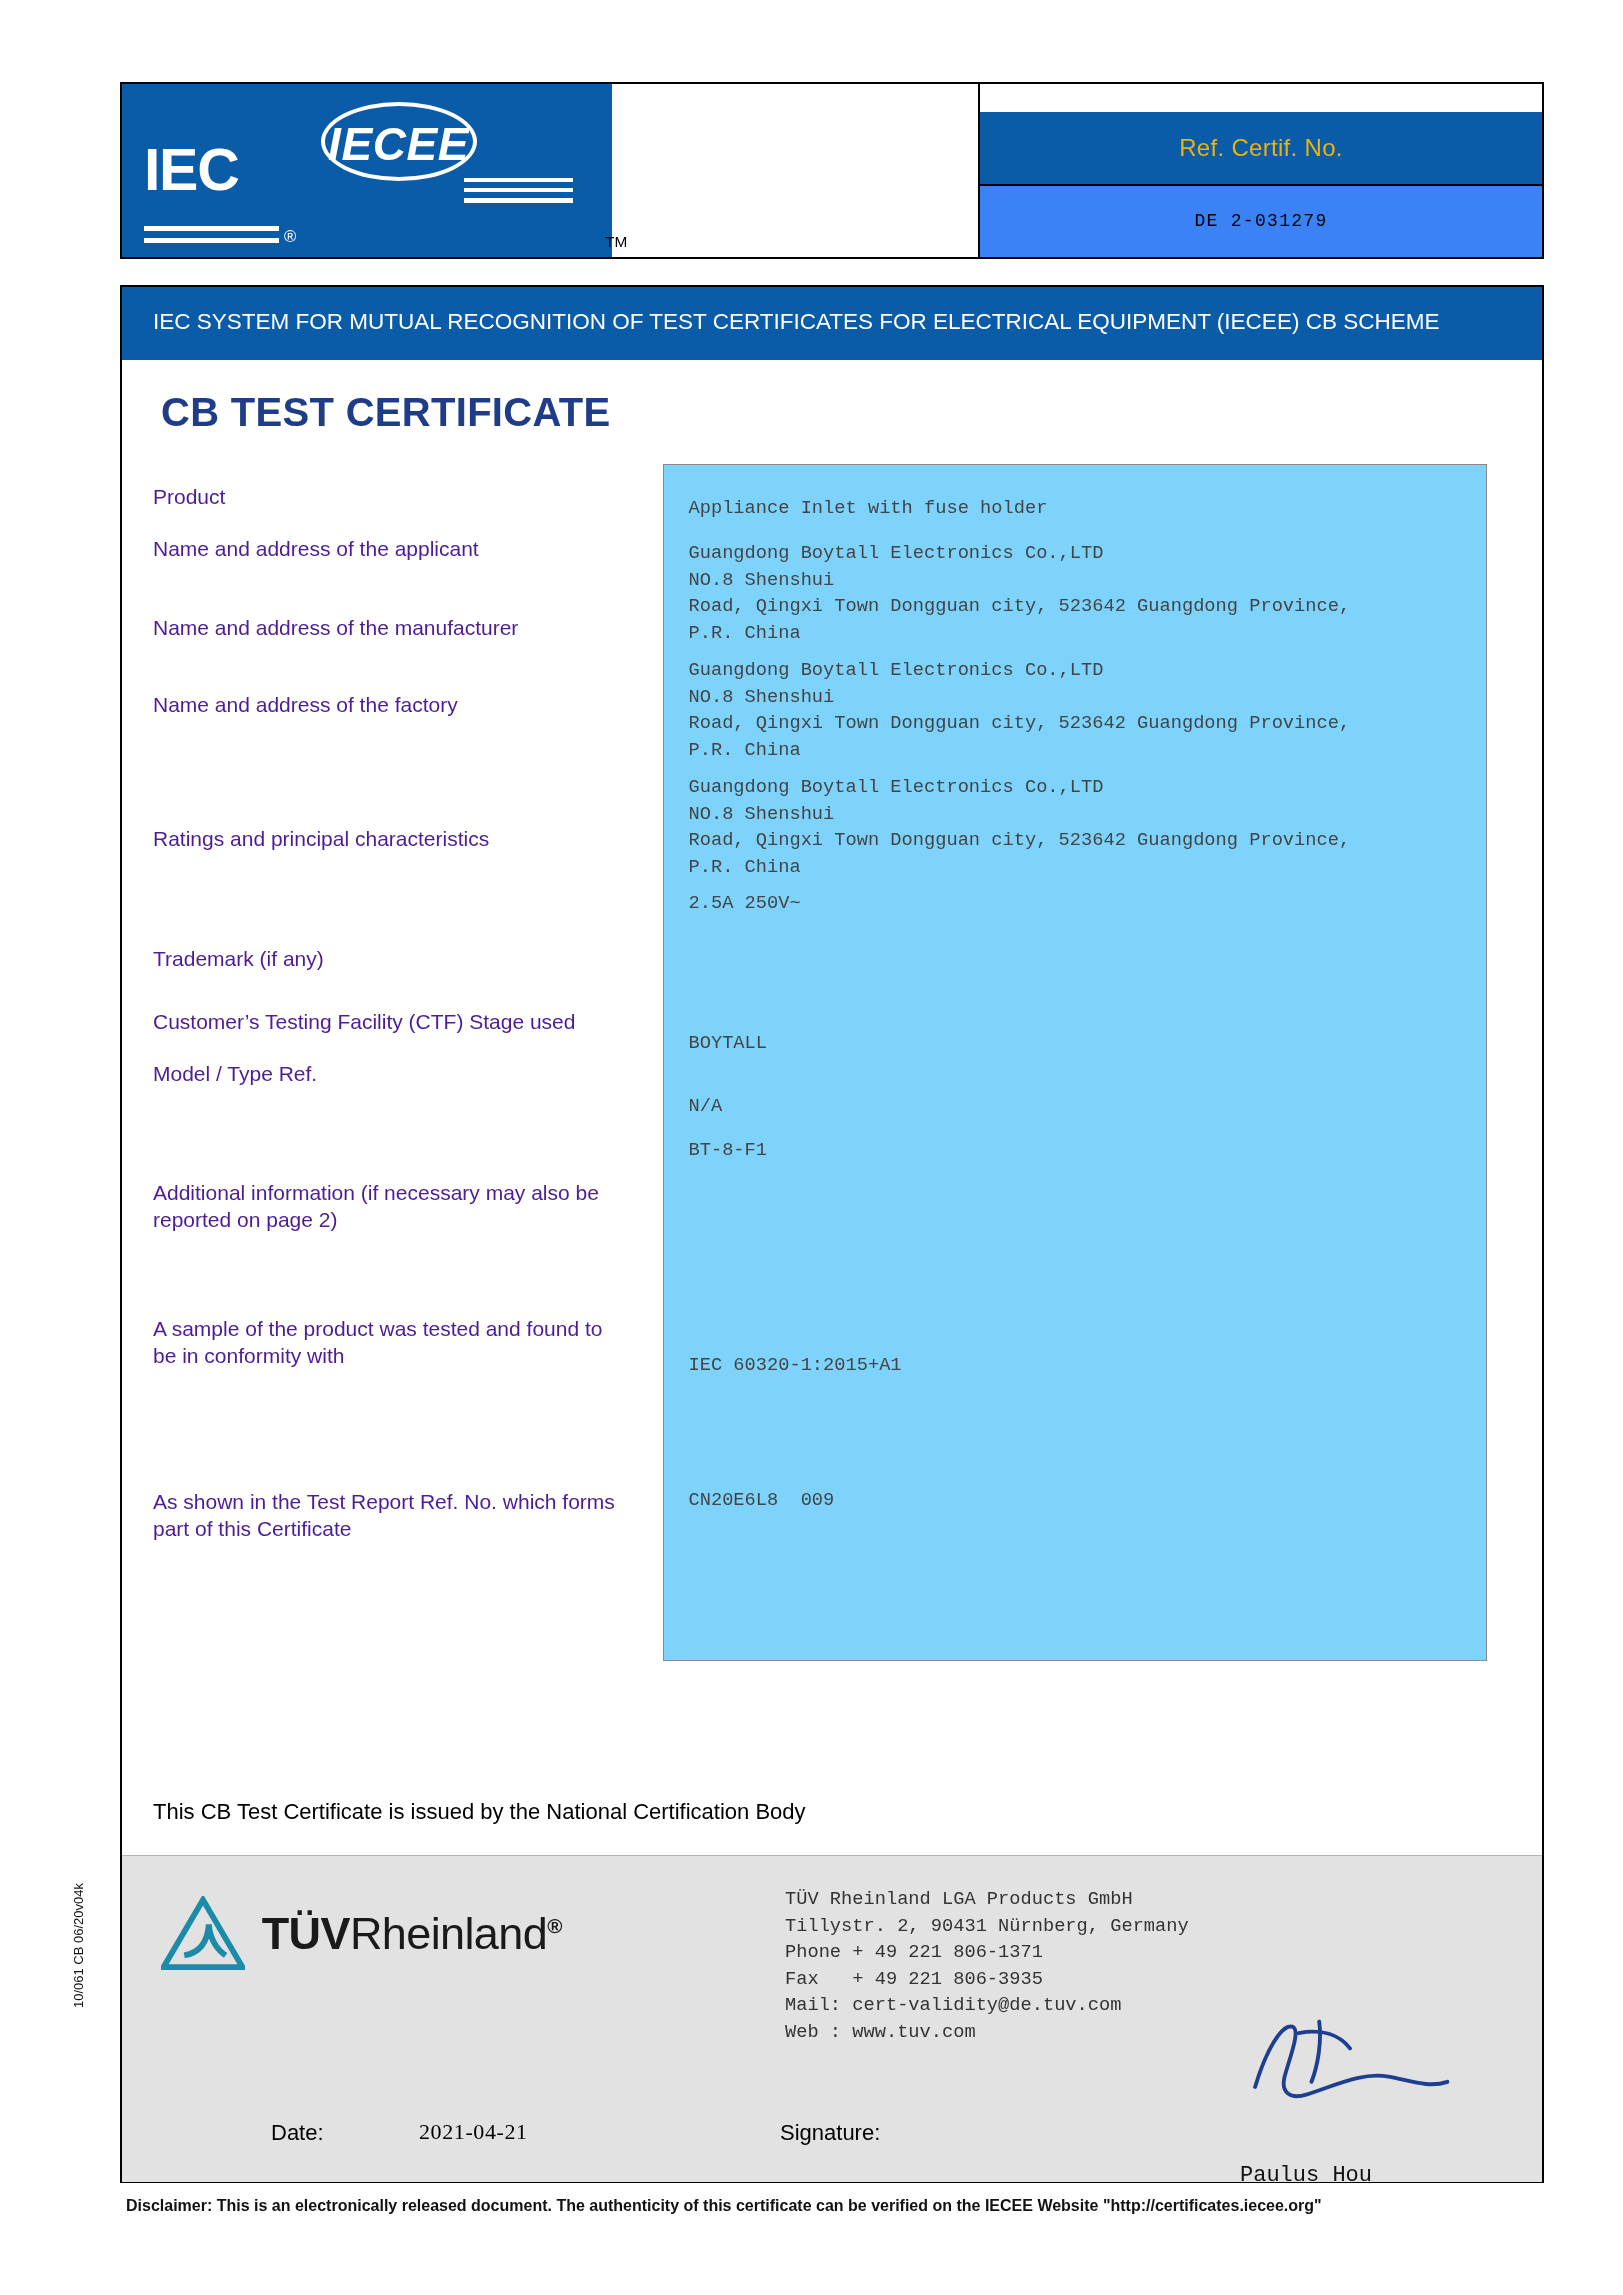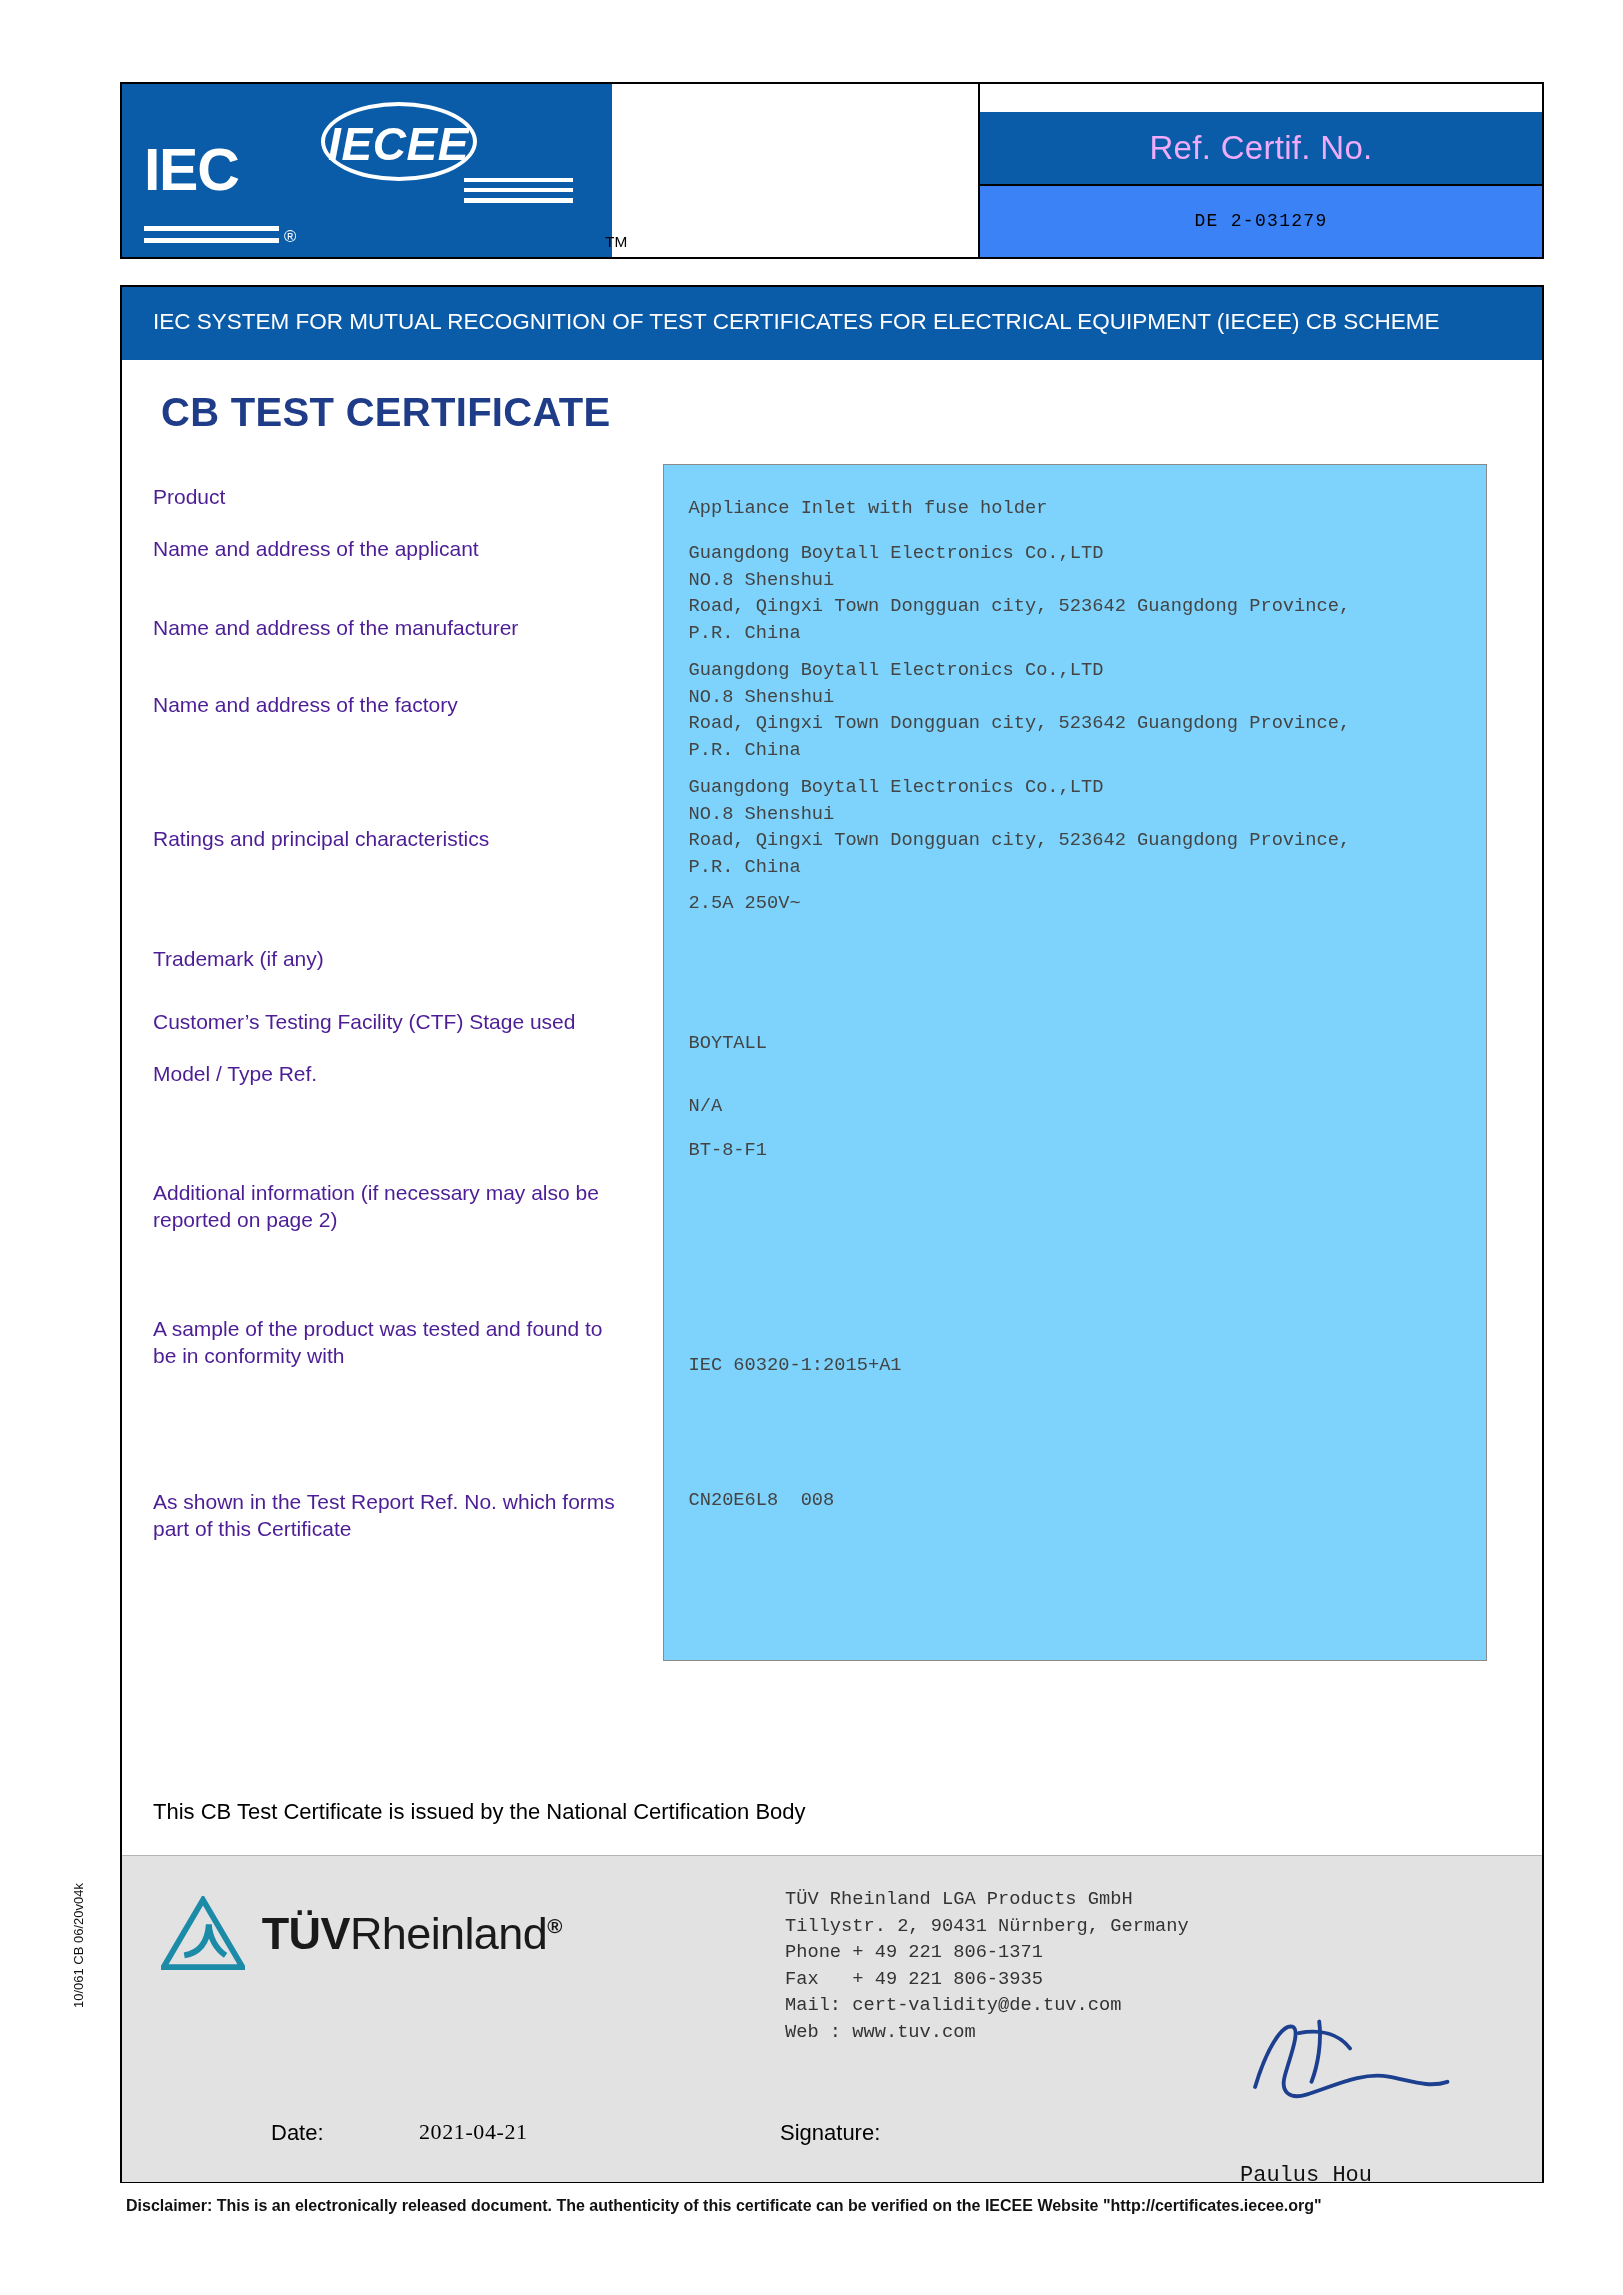--- a/index.html
+++ b/index.html
@@ -128,25 +128,25 @@
   }
 
   .ref-cell {
     flex: 1;
     display: flex;
     flex-direction: column;
   }
   .ref-title {
     height: 50%;
     background: #0b5ca8;
-    color: #f0abfc;
+    color: #eab308;
     display: flex;
     align-items: center;
     justify-content: center;
-    font-size: 33px;
+    font-size: 24px;
     letter-spacing: 0.3px;
     margin-top: 28px;
   }
   .ref-value {
     height: 50%;
     background: #3b82f6;
     display: flex;
     align-items: center;
     justify-content: center;
     font-family: "Liberation Mono", monospace;
@@ -394,21 +394,21 @@
         <div class="value" style="left:24.5px; top:309px">Guangdong Boytall Electronics Co.,LTD
 NO.8 Shenshui
 Road, Qingxi Town Dongguan city, 523642 Guangdong Province,
 P.R. China</div>
         <div class="value" style="left:24.5px; top:425px">2.5A 250V~</div>
         <div class="value" style="left:24.5px; top:565px">BOYTALL</div>
         <div class="value" style="left:24.5px; top:628px">N/A</div>
         <div class="value" style="left:24.5px; top:672px">BT-8-F1</div>
         <div class="value" style="left:24.5px; top:759px"></div>
         <div class="value" style="left:24.5px; top:887px">IEC 60320-1:2015+A1</div>
-        <div class="value" style="left:24.5px; top:1022px">CN20E6L8  008</div>
+        <div class="value" style="left:24.5px; top:1022px">CN20E6L8  009</div>
       </div>
     </div>
 
     <div class="issued-line">This CB Test Certificate is issued by the National Certification Body</div>
 
     <div class="footer">
       <div class="tuv-logo-area">
         <div class="tuv-mark">
           <svg width="84" height="75" viewBox="0 0 130 116">
             <polygon points="65,6 126,110 4,110" fill="none" stroke="#1b8ba8" stroke-width="9"></polygon>

